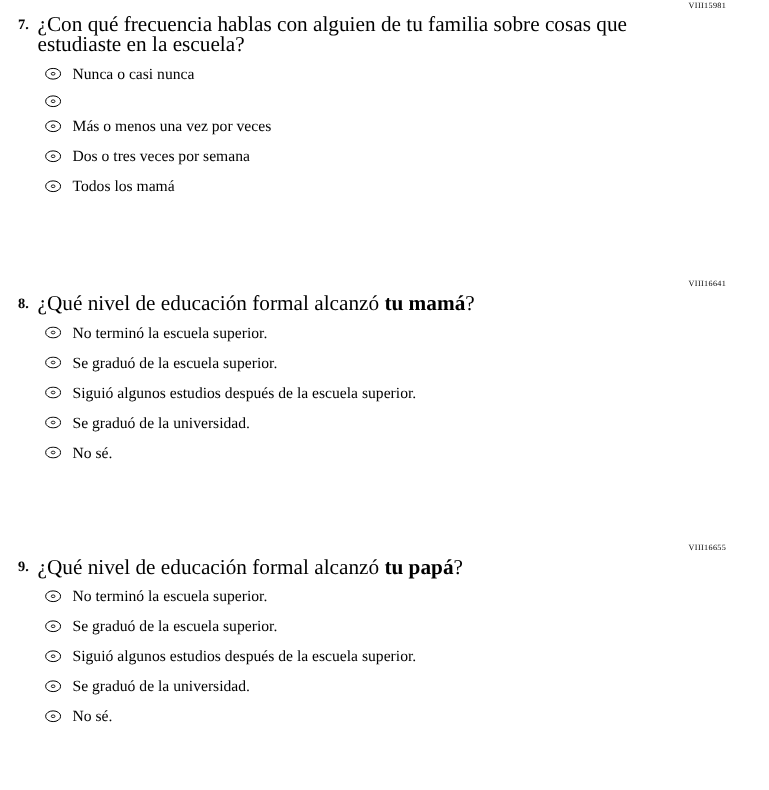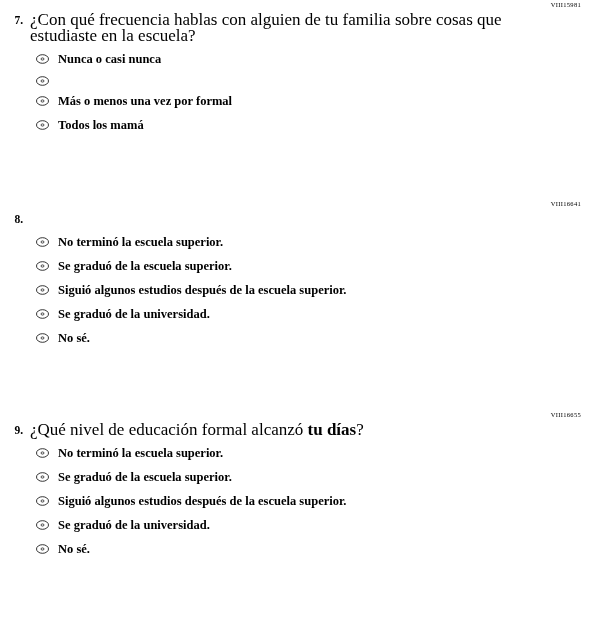--- a/index.html
+++ b/index.html
@@ -78,21 +78,20 @@
     margin-right: 9px;
     position: relative;
     top: 1px;
   }
   .bubble svg {
     display: block;
   }
   .opt-label {
     font-size: 12.5px;
     line-height: 16px;
-    font-weight: bold;
   }
   .spacer-lg { height: 58px; }
   .spacer-md { height: 56px; }
 </style>
 </head>
 <body>
 
 <div class="page">
 
   <div class="question-block">
@@ -119,40 +118,50 @@
             </svg>
         </span>
       </div>
       <div class="option">
         <span class="bubble">
           <svg width="13" height="10" viewBox="0 0 13 10">
               <ellipse cx="6.5" cy="5" rx="6" ry="4.3" fill="none" stroke="#000" stroke-width="0.8"></ellipse>
               <ellipse cx="6.5" cy="5" rx="1.5" ry="1.1" fill="none" stroke="#000" stroke-width="0.7"></ellipse>
             </svg>
         </span>
-        <span class="opt-label">Más o menos una vez por formal</span>
+        <span class="opt-label">Más o menos una vez por veces</span>
+      </div>
+      <div class="option">
+        <span class="bubble">
+          <svg width="13" height="10" viewBox="0 0 13 10">
+              <ellipse cx="6.5" cy="5" rx="6" ry="4.3" fill="none" stroke="#000" stroke-width="0.8"></ellipse>
+              <ellipse cx="6.5" cy="5" rx="1.5" ry="1.1" fill="none" stroke="#000" stroke-width="0.7"></ellipse>
+            </svg>
+        </span>
+        <span class="opt-label">Dos o tres veces por semana</span>
       </div>
       <div class="option">
         <span class="bubble">
           <svg width="13" height="10" viewBox="0 0 13 10">
               <ellipse cx="6.5" cy="5" rx="6" ry="4.3" fill="none" stroke="#000" stroke-width="0.8"></ellipse>
               <ellipse cx="6.5" cy="5" rx="1.5" ry="1.1" fill="none" stroke="#000" stroke-width="0.7"></ellipse>
             </svg>
         </span>
         <span class="opt-label">Todos los mamá</span>
       </div>
     </div>
   </div>
 
   <div class="spacer-lg"></div>
 
   <div class="question-block">
     <div class="item-id">VIII16641</div>
     <div class="qrow">
       <div class="qnum">8.</div>
+      <div class="qtext"><span>¿Qué nivel de educación formal alcanzó </span><b>tu mamá</b><span>?</span></div>
     </div>
     <div class="options">
       <div class="option">
         <span class="bubble">
           <svg width="13" height="10" viewBox="0 0 13 10">
               <ellipse cx="6.5" cy="5" rx="6" ry="4.3" fill="none" stroke="#000" stroke-width="0.8"></ellipse>
               <ellipse cx="6.5" cy="5" rx="1.5" ry="1.1" fill="none" stroke="#000" stroke-width="0.7"></ellipse>
             </svg>
         </span>
         <span class="opt-label">No terminó la escuela superior.</span>
@@ -195,21 +204,21 @@
       </div>
     </div>
   </div>
 
   <div class="spacer-md"></div>
 
   <div class="question-block">
     <div class="item-id">VIII16655</div>
     <div class="qrow">
       <div class="qnum">9.</div>
-      <div class="qtext"><span>¿Qué nivel de educación formal alcanzó </span><b>tu días</b><span>?</span></div>
+      <div class="qtext"><span>¿Qué nivel de educación formal alcanzó </span><b>tu papá</b><span>?</span></div>
     </div>
     <div class="options">
       <div class="option">
         <span class="bubble">
           <svg width="13" height="10" viewBox="0 0 13 10">
               <ellipse cx="6.5" cy="5" rx="6" ry="4.3" fill="none" stroke="#000" stroke-width="0.8"></ellipse>
               <ellipse cx="6.5" cy="5" rx="1.5" ry="1.1" fill="none" stroke="#000" stroke-width="0.7"></ellipse>
             </svg>
         </span>
         <span class="opt-label">No terminó la escuela superior.</span>

